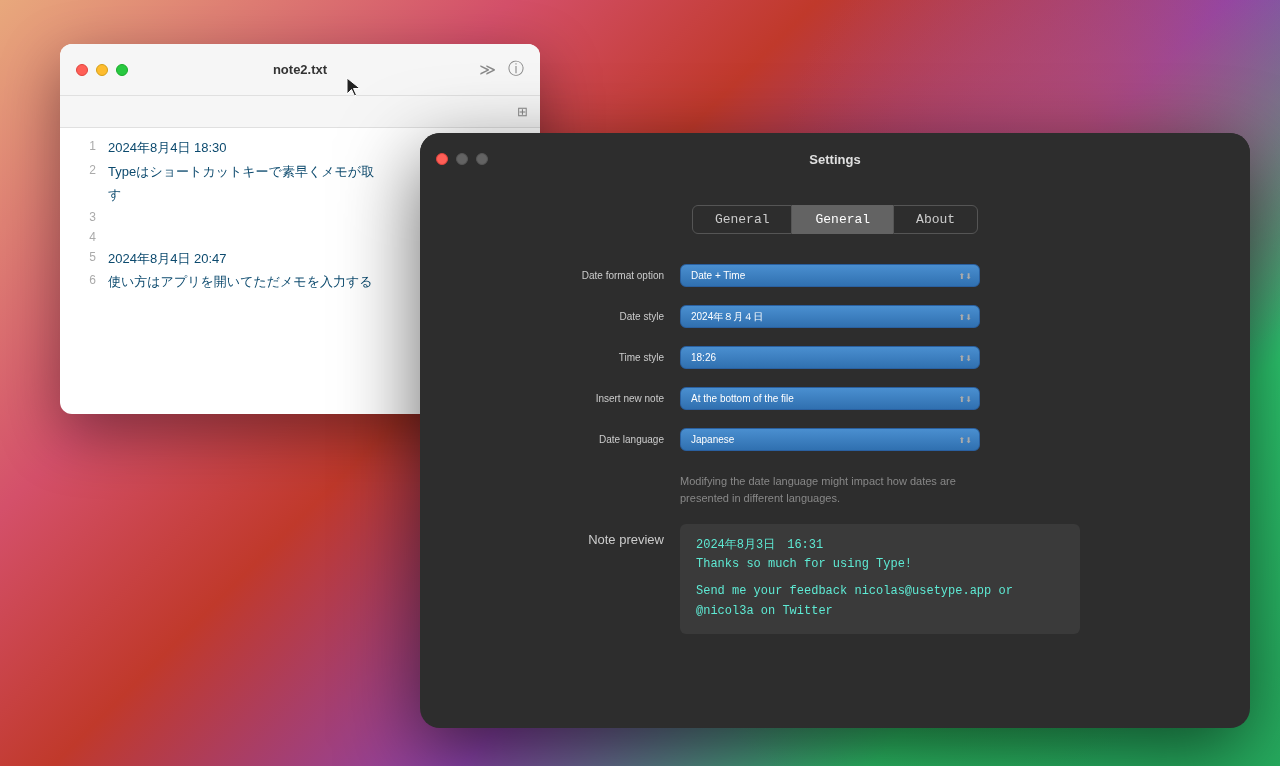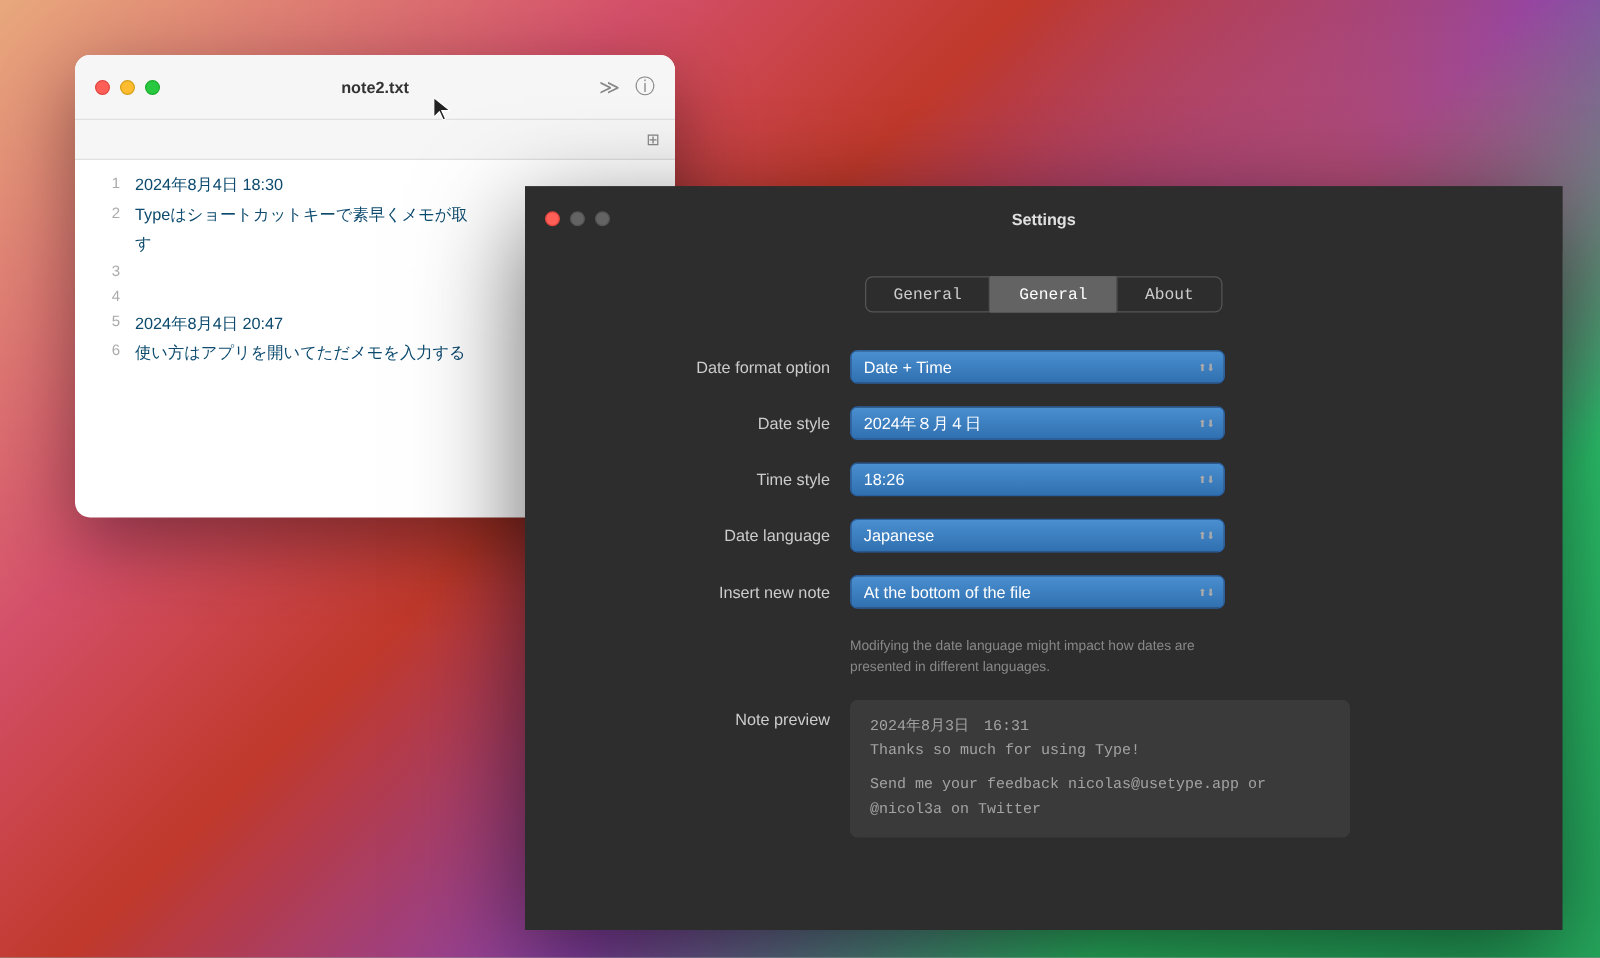--- a/index.html
+++ b/index.html
@@ -143,24 +143,23 @@
       color: #222;
     }
 
     
     .settings-window {
       position: absolute;
       top: 133px; left: 420px;
       width: 830px;
       height: 595px;
       background: #2d2d2d;
-      border-radius: 0;
+      border-radius: 20px;
       box-shadow: 0 25px 80px rgba(0,0,0,0.6);
       overflow: hidden;
-      margin-top: 16px;
     }
 
     .settings-titlebar {
       display: flex;
       align-items: center;
       height: 52px;
       padding: 0 16px;
       background: #2d2d2d;
       position: relative;
     }
@@ -210,41 +209,41 @@
 
     
     .form-row {
       display: flex;
       align-items: center;
       margin-bottom: 18px;
     }
 
     .form-label {
       color: #cccccc;
-      font-size: 13px;
+      font-size: 10px;
       text-align: right;
       width: 220px;
       flex-shrink: 0;
       padding-right: 16px;
     }
 
     .form-control {
       flex: 1;
       max-width: 300px;
     }
 
     
     .mac-select {
       appearance: none;
       -webkit-appearance: none;
       background: #4a4a4a;
       border: 1px solid #666;
       border-radius: 6px;
       color: #ffffff;
-      font-size: 13px;
+      font-size: 10px;
       padding: 5px 30px 5px 10px;
       width: 100%;
       cursor: pointer;
       position: relative;
       font-family: -apple-system, BlinkMacSystemFont, sans-serif;
     }
 
     .mac-select-wrapper {
       position: relative;
       display: inline-block;
@@ -291,21 +290,21 @@
       padding-right: 16px;
       padding-top: 8px;
     }
 
     .note-preview-box {
       background: #3a3a3a;
       border-radius: 6px;
       padding: 12px 16px;
       font-family: 'Courier New', Courier, monospace;
       font-size: 12px;
-      color: #a3a3a3;
+      color: #5eead4;
       line-height: 1.6;
       flex: 1;
       max-width: 400px;
       min-height: 110px;
     }
 
     .preview-line {
       display: block;
     }
 
@@ -438,51 +437,51 @@
       </div>
     </div>
 
     <div class="form-row">
       <span class="form-label">Time style</span>
       <div class="form-control">
         <div class="mac-select-wrapper">
           <select class="mac-select select-blue">
             <option>18:26</option>
             <option>6:26 PM</option>
+          </select>
+        </div>
+      </div>
+    </div>
+
+    <div class="form-row">
+      <span class="form-label">Insert new note</span>
+      <div class="form-control">
+        <div class="mac-select-wrapper">
+          <select class="mac-select select-blue">
+            <option>At the bottom of the file</option>
+            <option>At the top of the file</option>
           </select>
         </div>
       </div>
     </div>
 
     <div class="form-row">
       <span class="form-label">Date language</span>
       <div class="form-control">
         <div class="mac-select-wrapper">
           <select class="mac-select select-blue">
             <option>Japanese</option>
             <option>English</option>
             <option>French</option>
             <option>German</option>
           </select>
         </div>
       </div>
     </div>
 
-    <div class="form-row">
-      <span class="form-label">Insert new note</span>
-      <div class="form-control">
-        <div class="mac-select-wrapper">
-          <select class="mac-select select-blue">
-            <option>At the bottom of the file</option>
-            <option>At the top of the file</option>
-          </select>
-        </div>
-      </div>
-    </div>
-
     <div class="hint-row">
       <span class="form-label"></span>
       <div class="form-control">
         <p class="hint-text">Modifying the date language might impact how dates are presented in different languages.</p>
       </div>
     </div>
 
     <div class="note-preview-row">
       <span class="note-preview-label">Note preview</span>
       <div class="note-preview-box">

